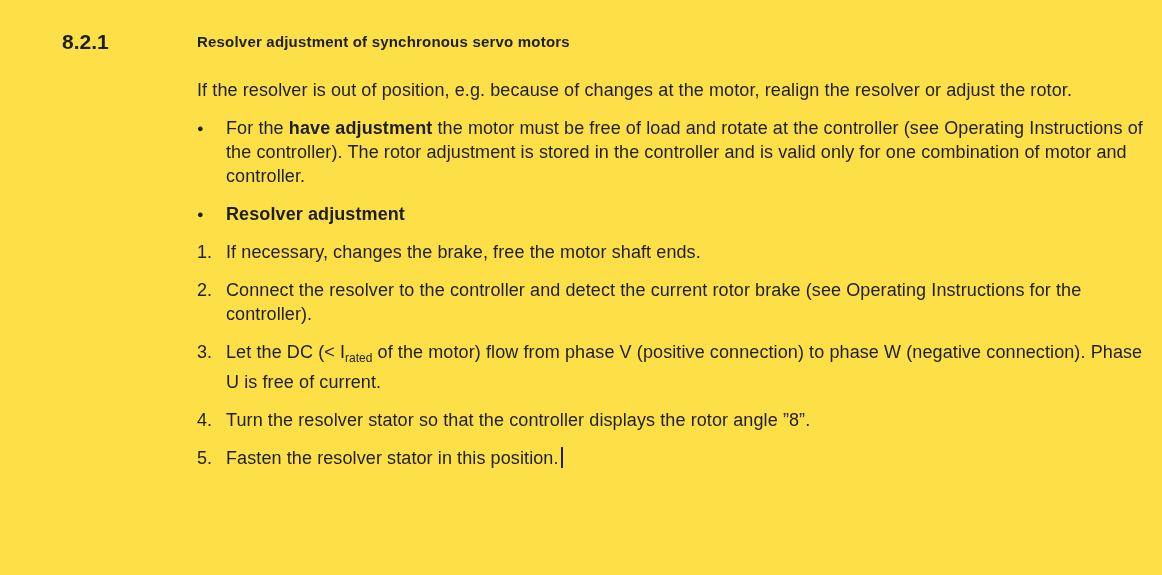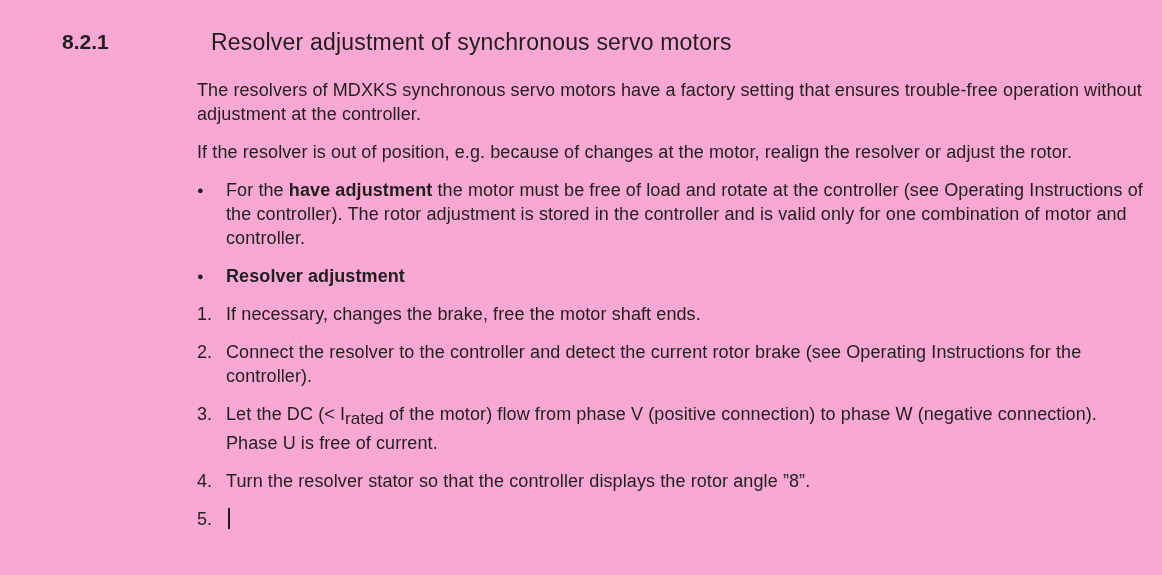--- a/index.html
+++ b/index.html
@@ -1,46 +1,45 @@
 <!DOCTYPE html>
 <html><head>
 <meta charset="utf-8">
 <style>
   * { margin: 0; padding: 0; box-sizing: border-box; }
   html, body { background: #ffffff; }
   .page {
     position: relative;
     width: 1162px;
     height: 575px;
-    background: #f9a8d4;
+    background: #fde047;
     color: #1e1e1e;
     font-family: "Liberation Sans", sans-serif;
     overflow: hidden;
   }
   .section-number {
     position: absolute;
     left: 62px;
     top: 29px;
     font-size: 21px;
     font-weight: bold;
     line-height: 26px;
   }
   .content {
     position: absolute;
     left: 197px;
     top: 29px;
     width: 952px;
   }
   .section-title {
-    font-size: 23px;
-    font-weight: normal;
+    font-size: 15px;
+    font-weight: bold;
     line-height: 26px;
     letter-spacing: 0.2px;
     margin-bottom: 23px;
-    margin-left: 14px;
   }
   .body-text {
     font-size: 18px;
     line-height: 24px;
     letter-spacing: 0.1px;
     margin-bottom: 14px;
   }
   .li {
     display: flex;
     font-size: 18px;
@@ -51,21 +50,21 @@
   .li .marker {
     flex: 0 0 29px;
   }
   .li.bullet .marker {
     font-size: 11px;
     line-height: 24px;
   }
   .li .li-text { flex: 1; }
   .li-text b { letter-spacing: 0.1px; }
   .subscript {
-    font-size: 17px;
+    font-size: 12px;
     vertical-align: -4px;
     letter-spacing: 0;
   }
   .caret {
     display: inline-block;
     width: 2px;
     height: 21px;
     background: #1e1e1e;
     vertical-align: -4px;
     margin-left: 2px;
@@ -75,21 +74,20 @@
 <body>
 
 <div class="page">
 
   <div class="section-number">8.2.1</div>
 
   <div class="content">
 
     <h1 class="section-title">Resolver adjustment of synchronous servo motors</h1>
 
-    <p class="body-text">The resolvers of MDXKS synchronous servo motors have a factory setting that ensures trouble-free operation without adjustment at the controller.</p>
 
     <p class="body-text">If the resolver is out of position, e.g. because of changes at the motor, realign the resolver or adjust the rotor.</p>
 
     <div class="li bullet">
       <span class="marker">●</span>
       <span class="li-text"><span>For the </span><b>have adjustment</b><span> the motor must be free of load and rotate at the controller (see Operating Instructions of the controller). The rotor adjustment is stored in the controller and is valid only for one combination of motor and controller.</span></span>
     </div>
 
     <div class="li bullet">
       <span class="marker">●</span>
@@ -111,17 +109,17 @@
       <span class="li-text"><span>Let the DC (&lt; I</span><span class="subscript">rated</span><span> of the motor) flow from phase V (positive connection) to phase W (negative connection). Phase U is free of current.</span></span>
     </div>
 
     <div class="li num">
       <span class="marker">4.</span>
       <span class="li-text">Turn the resolver stator so that the controller displays the rotor angle ”8”.</span>
     </div>
 
     <div class="li num">
       <span class="marker">5.</span>
-      <span class="li-text"><span class="caret"></span></span>
+      <span class="li-text"><span>Fasten the resolver stator in this position.</span><span class="caret"></span></span>
     </div>
 
   </div>
 </div>
 
 </body></html>

